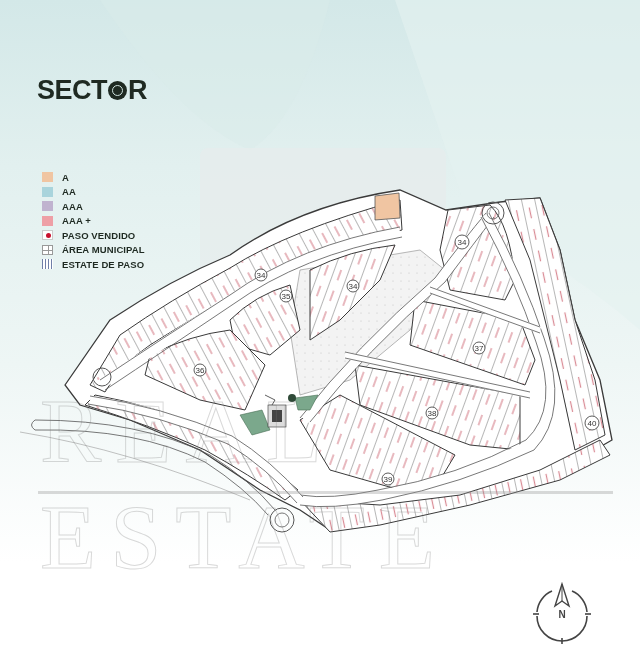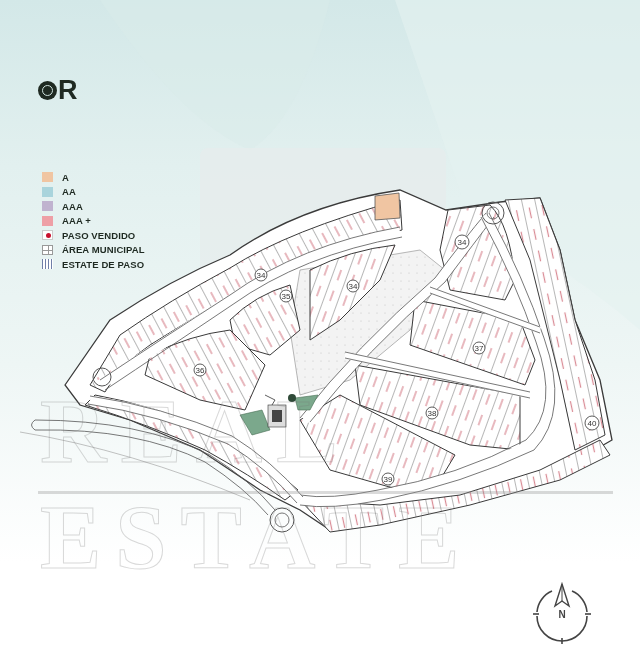--- a/index.html
+++ b/index.html
@@ -17,34 +17,35 @@
   .legend { position: absolute; left: 42px; top: 170px; }
   .legend-item { display: flex; align-items: center; height: 14.5px; }
   .swatch { width: 11px; height: 10px; margin-right: 9px; box-sizing: border-box; }
   .legend-label { font-size: 9.5px; font-weight: 700; color: #1f2a22; letter-spacing: 0.1px; }
   .sw-sold { background: #fff; border: 1px solid #ccc; position: relative; }
   .sw-sold::after { content: ""; position: absolute; left: 3px; top: 2px; width: 5px; height: 5px; border-radius: 50%; background: #c8102e; }
   .sw-muni { background: #fff; border: 1px solid #999; background-image: linear-gradient(#999,#999), linear-gradient(#999,#999); background-size: 1px 100%, 100% 1px; background-position: 5px 0, 0 4px; background-repeat: no-repeat; }
   .sw-paso { background: repeating-linear-gradient(90deg, #6f7fa8 0 1px, #fff 1px 3px); }
   .map { position: absolute; left: 0; top: 0; }
   .compass { position: absolute; left: 530px; top: 582px; }
-  .watermark { position: absolute; left: 40px; top: 378px; font-size: 92px; font-weight: 700; color: transparent; -webkit-text-stroke: 1px rgba(120,120,120,0.28); letter-spacing: 14px; pointer-events: none; font-family: "Liberation Serif", serif; }
+  .watermark { position: absolute; left: 40px; top: 378px; font-size: 92px; font-weight: 400; color: transparent; -webkit-text-stroke: 1px rgba(120,120,120,0.28); letter-spacing: 14px; pointer-events: none; font-family: "Liberation Serif", serif; }
   .wm-line { position: absolute; left: 38px; top: 491px; width: 575px; height: 3px; background: rgba(150,150,150,0.35); }
 </style>
 </head>
 <body>
 
 <svg class="bg-shape" width="640" height="662">
   <path d="M395 0 L640 0 L640 330 Q560 260 470 220 Z" fill="#e4f2f0" opacity="0.6"></path>
   <path d="M100 0 L330 0 Q300 120 250 150 Q180 120 100 0 Z" fill="#d9ecea" opacity="0.5"></path>
   <rect x="200" y="148" width="246" height="150" rx="8" fill="#e6ecec" opacity="0.8"></rect>
 </svg>
 
 <div class="title-block">
   <div class="title-main">
+    <span>SECT</span>
       <span class="title-o"></span>
       <span>R</span>
   </div>
 </div>
 
 <div class="legend">
   <div class="legend-item">
     <span class="swatch" style="background:#f0c5a2"></span>
     <span class="legend-label">A</span>
   </div>

